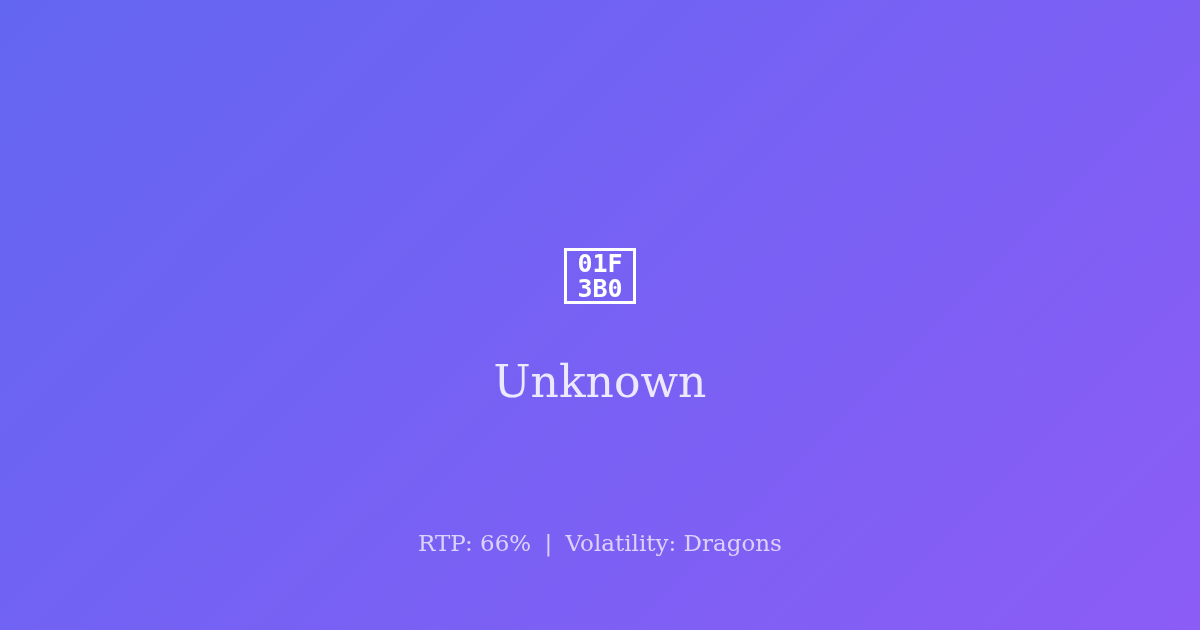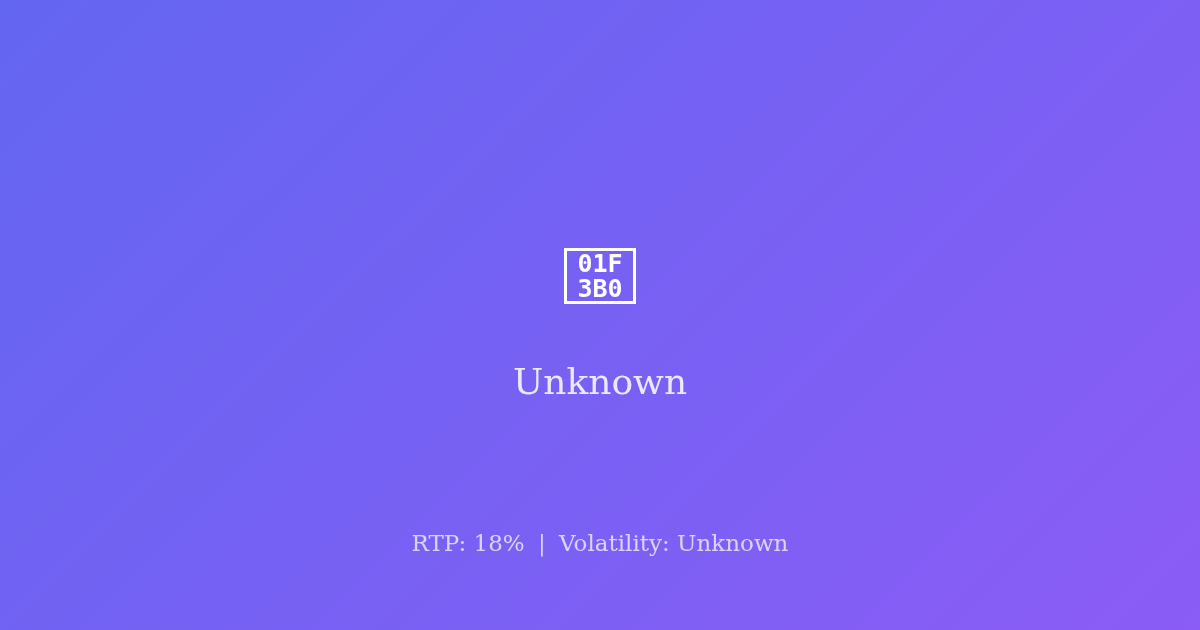--- a/index.html
+++ b/index.html
@@ -75,21 +75,21 @@
     line-height: 80px;
     color: #ffffff;
     white-space: nowrap;
     letter-spacing: 0.5px;
   }
 
   .provider {
     margin-top: 42px;
     font-family: "DejaVu Serif", "Liberation Serif", serif;
     font-weight: 400;
-    font-size: 36px;
+    font-size: 44px;
     line-height: 44px;
     color: rgba(255, 255, 255, 0.86);
     white-space: nowrap;
   }
 
   
   .stats {
     position: absolute;
     left: 0;
     right: 0;
@@ -119,18 +119,18 @@
         <span>01F</span>
         <span>3B0</span>
       </span>
 
     </div>
 
     <div class="provider">Unknown</div>
   </div>
 
   <div class="stats">
-    <span>RTP: 18%</span>
+    <span>RTP: 66%</span>
     <span class="stat-sep">|</span>
-    <span>Volatility: Unknown</span>
+    <span>Volatility: Dragons</span>
   </div>
 
 </div>
 
 </body></html>

